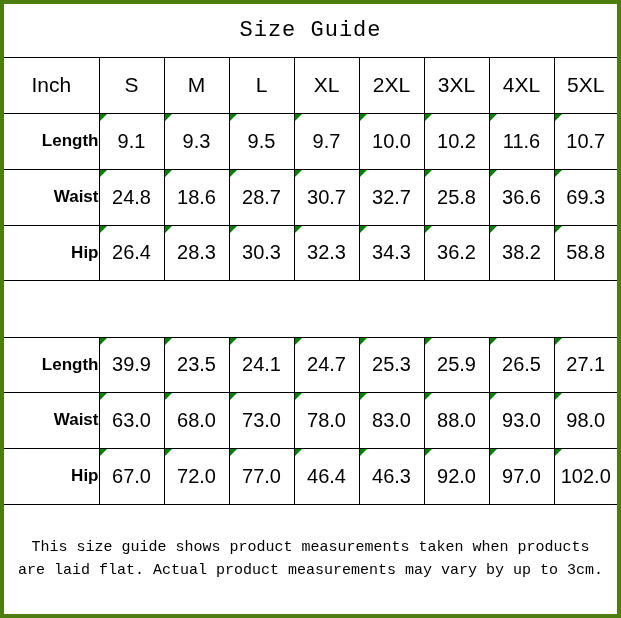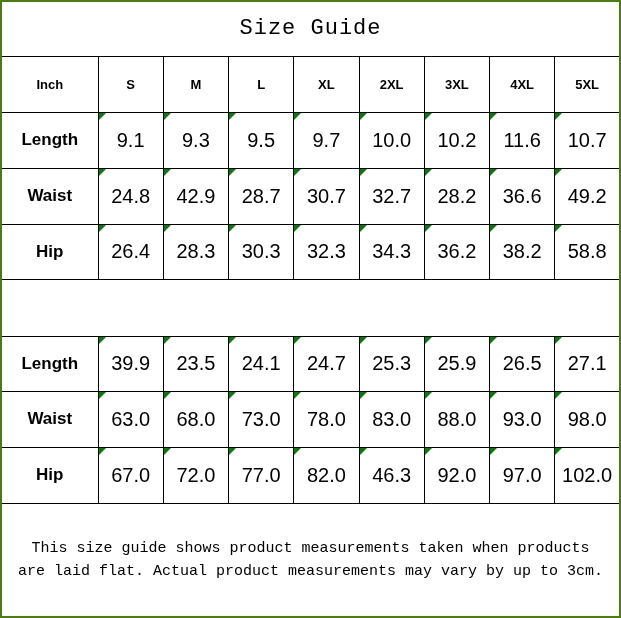--- a/index.html
+++ b/index.html
@@ -6,45 +6,46 @@
   body {
     width: 621px; height: 618px;
     background: #ffffff;
     font-family: "Liberation Sans", sans-serif;
     color: #000000;
   }
   table.size-guide {
     width: 621px; height: 618px;
     border-collapse: collapse;
     table-layout: fixed;
-    border: 2px solid #4d7c0f;
+    border: 4px solid #4d7c0f;
     background: #ffffff;
   }
   td {
     border: 1.5px solid #000000;
     text-align: center;
     vertical-align: middle;
     padding: 0;
     position: relative;
     overflow: hidden;
     color: #000000;
   }
   td.title-cell {
     font-family: "Liberation Mono", monospace;
     font-size: 22px;
     font-weight: normal;
     letter-spacing: 1px;
   }
   td.header-cell {
-    font-weight: bold;
-    font-size: 13px;
+    font-weight: normal;
+    font-size: 21px;
   }
   td.label-cell {
     font-weight: bold;
     font-size: 17px;
+    text-align: right;
   }
   td.num-cell {
     font-size: 20px;
     font-weight: normal;
   }
   td.gap-cell { background: #ffffff; }
   td.note-cell {
     font-family: "Liberation Mono", monospace;
     font-size: 15px;
     line-height: 1.55;
@@ -99,27 +100,27 @@
     <td class="num-cell"><span class="tri"></span><span>9.7</span></td>
     <td class="num-cell"><span class="tri"></span><span>10.0</span></td>
     <td class="num-cell"><span class="tri"></span><span>10.2</span></td>
     <td class="num-cell"><span class="tri"></span><span>11.6</span></td>
     <td class="num-cell"><span class="tri"></span><span>10.7</span></td>
   </tr>
 
   <tr style="height:56px">
     <td class="label-cell">Waist</td>
     <td class="num-cell"><span class="tri"></span><span>24.8</span></td>
-    <td class="num-cell"><span class="tri"></span><span>42.9</span></td>
+    <td class="num-cell"><span class="tri"></span><span>18.6</span></td>
     <td class="num-cell"><span class="tri"></span><span>28.7</span></td>
     <td class="num-cell"><span class="tri"></span><span>30.7</span></td>
     <td class="num-cell"><span class="tri"></span><span>32.7</span></td>
-    <td class="num-cell"><span class="tri"></span><span>28.2</span></td>
+    <td class="num-cell"><span class="tri"></span><span>25.8</span></td>
     <td class="num-cell"><span class="tri"></span><span>36.6</span></td>
-    <td class="num-cell"><span class="tri"></span><span>49.2</span></td>
+    <td class="num-cell"><span class="tri"></span><span>69.3</span></td>
   </tr>
 
   <tr style="height:55px">
     <td class="label-cell">Hip</td>
     <td class="num-cell"><span class="tri"></span><span>26.4</span></td>
     <td class="num-cell"><span class="tri"></span><span>28.3</span></td>
     <td class="num-cell"><span class="tri"></span><span>30.3</span></td>
     <td class="num-cell"><span class="tri"></span><span>32.3</span></td>
     <td class="num-cell"><span class="tri"></span><span>34.3</span></td>
     <td class="num-cell"><span class="tri"></span><span>36.2</span></td>
@@ -154,21 +155,21 @@
     <td class="num-cell"><span class="tri"></span><span>88.0</span></td>
     <td class="num-cell"><span class="tri"></span><span>93.0</span></td>
     <td class="num-cell"><span class="tri"></span><span>98.0</span></td>
   </tr>
 
   <tr style="height:56px">
     <td class="label-cell">Hip</td>
     <td class="num-cell"><span class="tri"></span><span>67.0</span></td>
     <td class="num-cell"><span class="tri"></span><span>72.0</span></td>
     <td class="num-cell"><span class="tri"></span><span>77.0</span></td>
-    <td class="num-cell"><span class="tri"></span><span>82.0</span></td>
+    <td class="num-cell"><span class="tri"></span><span>46.4</span></td>
     <td class="num-cell"><span class="tri"></span><span>46.3</span></td>
     <td class="num-cell"><span class="tri"></span><span>92.0</span></td>
     <td class="num-cell"><span class="tri"></span><span>97.0</span></td>
     <td class="num-cell"><span class="tri"></span><span>102.0</span></td>
   </tr>
 
   <tr>
     <td class="note-cell" colspan="9">
       <div>This size guide shows product measurements taken when products</div>
       <div>are laid flat. Actual product measurements may vary by up to 3cm.</div>

